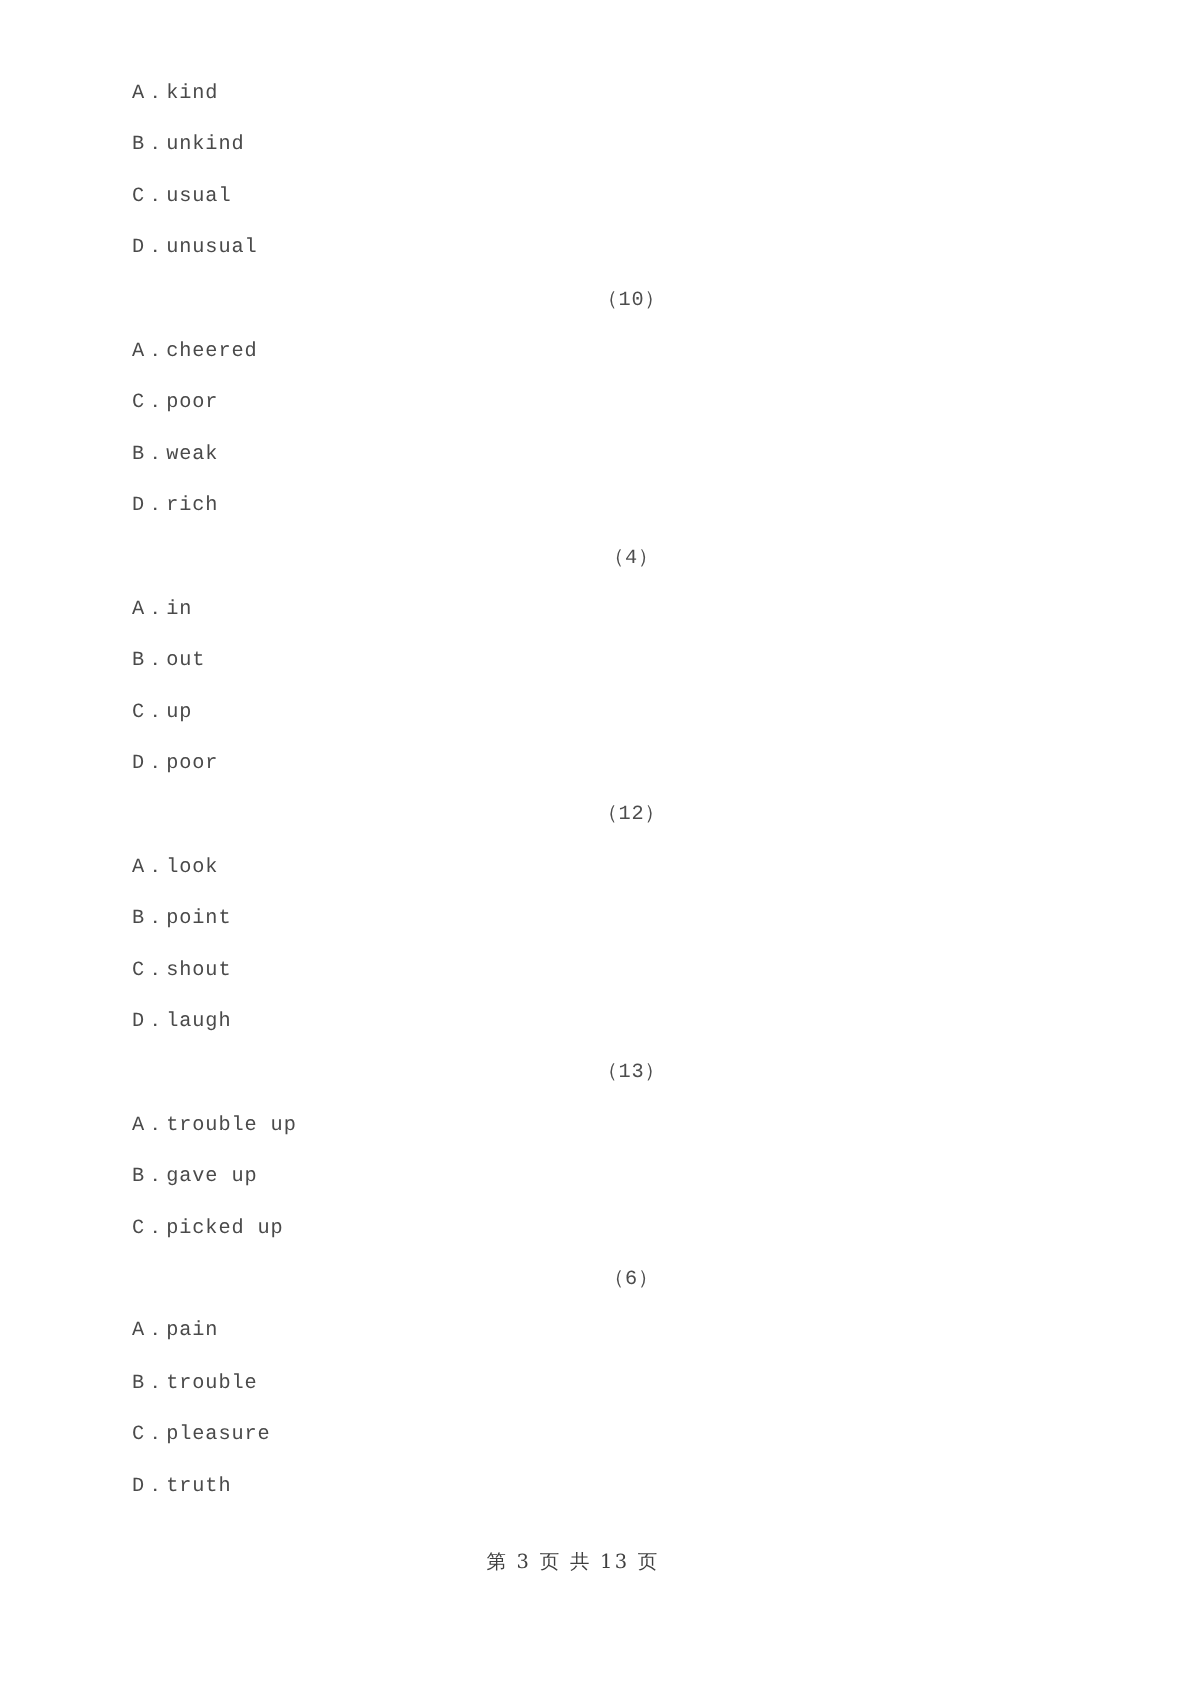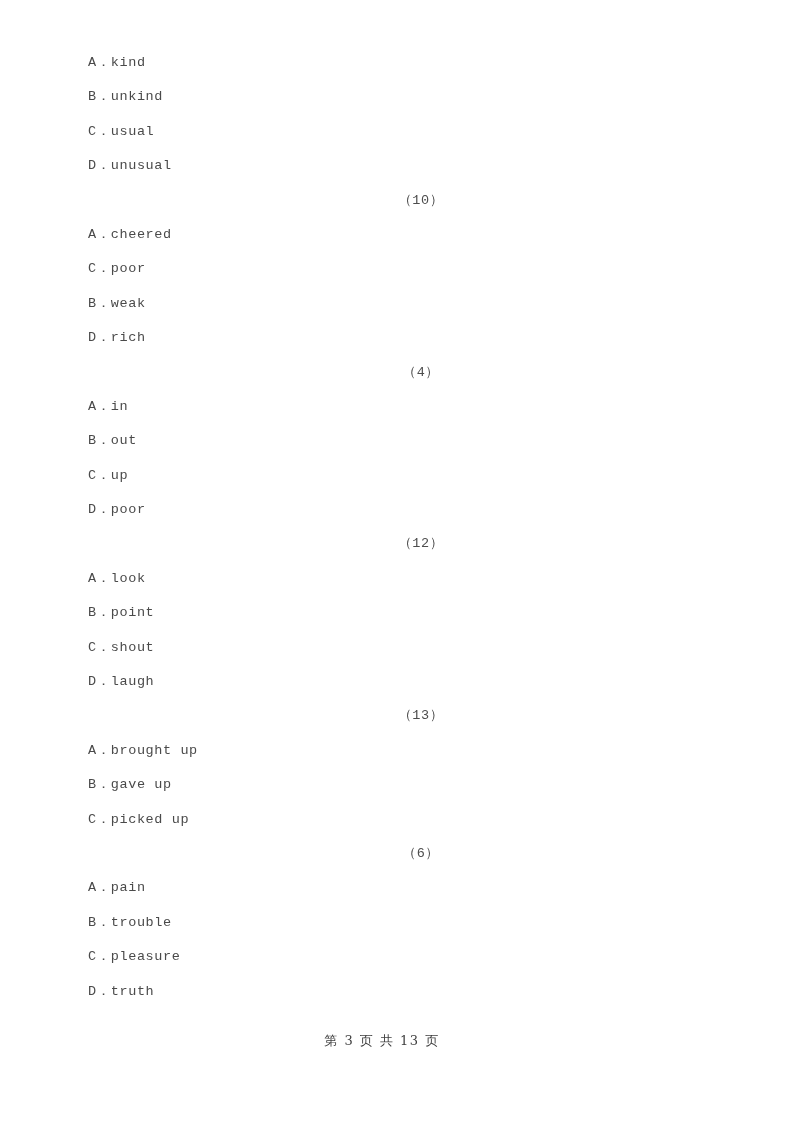--- a/index.html
+++ b/index.html
@@ -87,21 +87,21 @@
       <div class="doc-line option">A．in</div>
       <div class="doc-line option">B．out</div>
       <div class="doc-line option">C．up</div>
       <div class="doc-line option">D．poor</div>
       <div class="doc-line qnum">（12）</div>
       <div class="doc-line option">A．look</div>
       <div class="doc-line option">B．point</div>
       <div class="doc-line option">C．shout</div>
       <div class="doc-line option">D．laugh</div>
       <div class="doc-line qnum">（13）</div>
-      <div class="doc-line option">A．brought up</div>
+      <div class="doc-line option">A．trouble up</div>
       <div class="doc-line option">B．gave up</div>
       <div class="doc-line option">C．picked up</div>
       <div class="doc-line qnum">（6）</div>
       <div class="doc-line option">A．pain</div>
       <div class="doc-line option">B．trouble</div>
       <div class="doc-line option">C．pleasure</div>
       <div class="doc-line option">D．truth</div>
     </div>
 
   <div id="footer">

